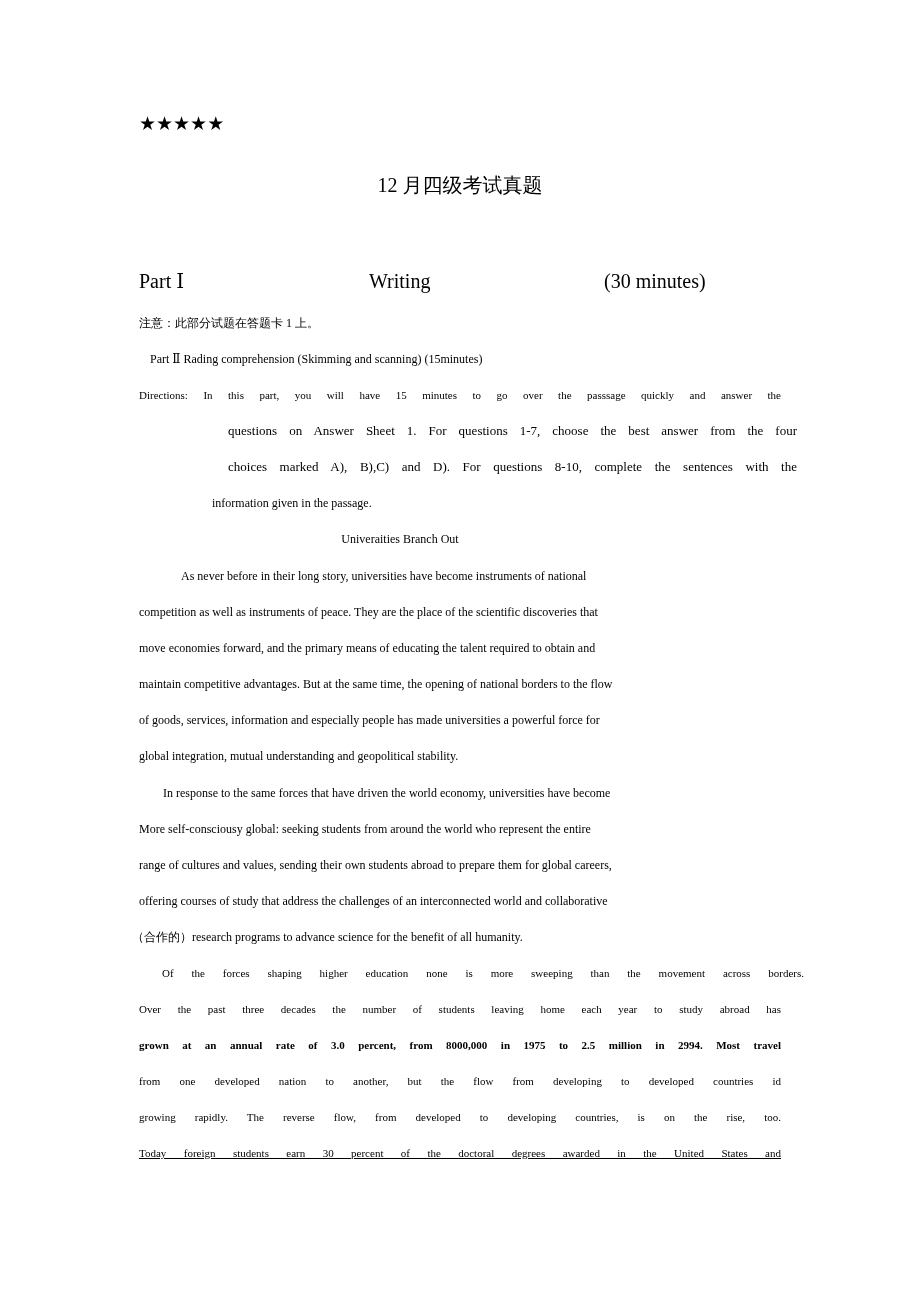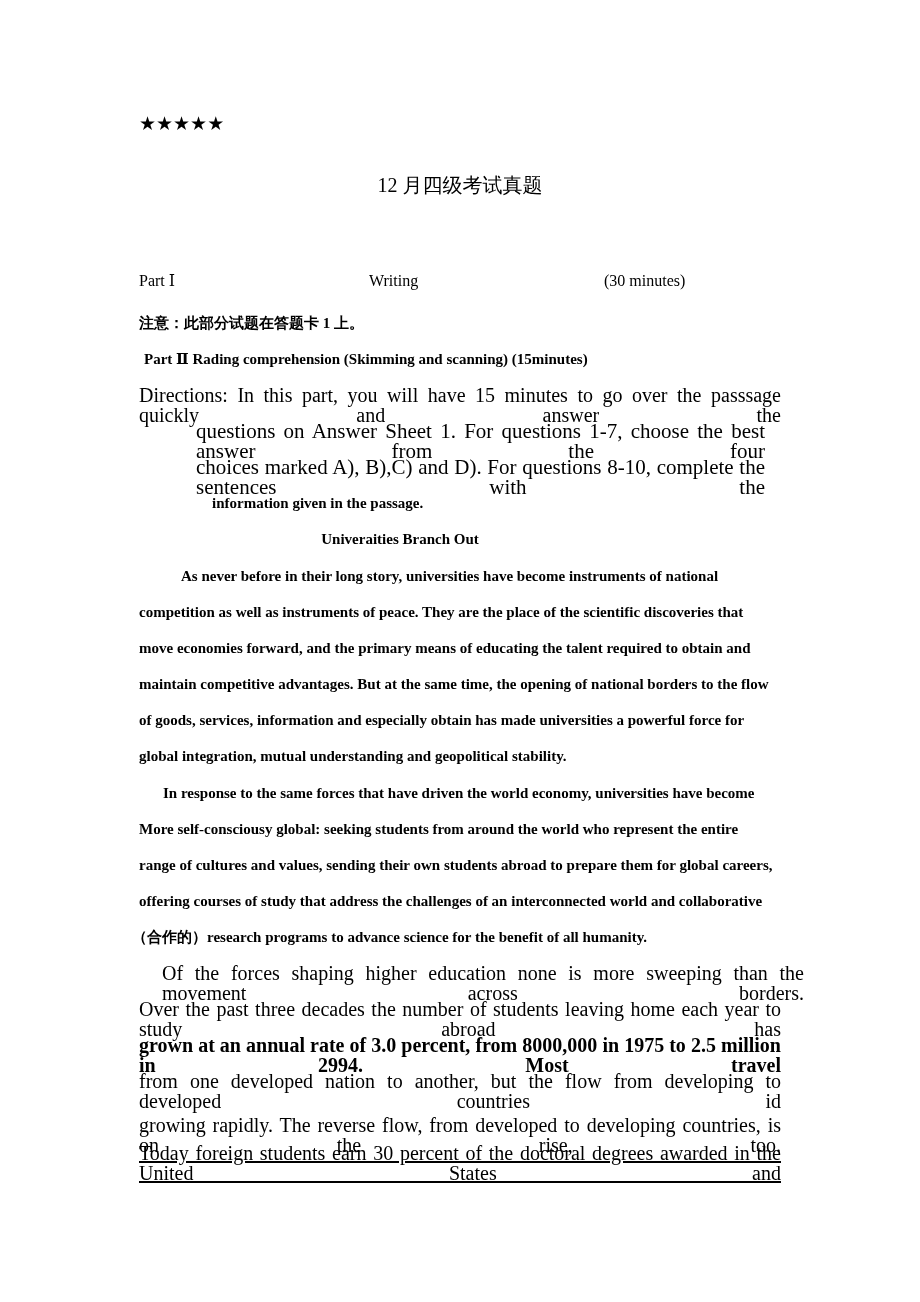--- a/index.html
+++ b/index.html
@@ -21,91 +21,90 @@
       font-size: 19px;
       letter-spacing: 0px;
       line-height: 24px;
     }
     .title {
       left: 0; width: 920px; top: 172px;
       text-align: center;
       font-size: 20px;
       line-height: 26px;
     }
-    .part1 { top: 268px; font-size: 16px; line-height: 26px; }
+    .part1 { top: 268px; font-size: 20px; line-height: 26px; }
     .part1-label { left: 139px; }
     .part1-name { left: 369px; }
     .part1-time { left: 588px; margin-left: 16px; }
     .justify-line {
       position: absolute;
       left: 139px;
       width: 642px;
       text-align: justify;
       text-align-last: justify;
-      font-size: 20px;
+      font-size: 11px;
       line-height: 20px;
       white-space: normal;
     }
     .dir-line {
       position: absolute;
-      left: 196px;
+      left: 228px;
       width: 569px;
       text-align: justify;
       text-align-last: justify;
-      font-size: 21px;
+      font-size: 13px;
       line-height: 20px;
     }
     .plain-line {
       position: absolute;
-      font-size: 15px;
+      font-size: 12px;
       line-height: 20px;
       white-space: nowrap;
-      font-weight: bold;
     }
     .subtitle {
       left: 0; width: 800px; text-align: center;
     }
   </style>
 </head>
 <body>
 
 <div>
 
   <div class="abs stars">★★★★★</div>
 
   <div class="abs title">12 月四级考试真题</div>
 
   <div class="abs part1 part1-label">Part Ⅰ</div>
   <div class="abs part1 part1-name">Writing</div>
   <div class="abs part1 part1-time">(30 minutes)</div>
 
   <div class="plain-line" style="left:139px; top:313px;">注意：此部分试题在答题卡 1 上。</div>
 
-  <div class="plain-line" style="left:144px; top:349px;">Part Ⅱ Rading comprehension (Skimming and scanning) (15minutes)</div>
+  <div class="plain-line" style="left:150px; top:349px;">Part Ⅱ Rading comprehension (Skimming and scanning) (15minutes)</div>
 
   <div class="justify-line" style="top:385px;">Directions: In this part, you will have 15 minutes to go over the passsage quickly and answer the</div>
   <div class="dir-line" style="top:421px;">questions on Answer Sheet 1. For questions 1-7, choose the best answer from the four</div>
   <div class="dir-line" style="top:457px;">choices marked A), B),C) and D). For questions 8-10, complete the sentences with the</div>
   <div class="plain-line" style="left:212px; top:493px;">information given in the passage.</div>
 
   <div class="plain-line subtitle" style="top:529px;">Univeraities Branch Out</div>
 
   <div class="plain-line" style="left:181px; top:566px;">As never before in their long story, universities have become instruments of national</div>
   <div class="plain-line" style="left:139px; top:602px;">competition as well as instruments of peace. They are the place of the scientific discoveries that</div>
   <div class="plain-line" style="left:139px; top:638px;">move economies forward, and the primary means of educating the talent required to obtain and</div>
   <div class="plain-line" style="left:139px; top:674px;">maintain competitive advantages. But at the same time, the opening of national borders to the flow</div>
-  <div class="plain-line" style="left:139px; top:710px;">of goods, services, information and especially obtain has made universities a powerful force for</div>
+  <div class="plain-line" style="left:139px; top:710px;">of goods, services, information and especially people has made universities a powerful force for</div>
   <div class="plain-line" style="left:139px; top:746px;">global integration, mutual understanding and geopolitical stability.</div>
 
   <div class="plain-line" style="left:163px; top:783px;">In response to the same forces that have driven the world economy, universities have become</div>
   <div class="plain-line" style="left:139px; top:819px;">More self-consciousy global: seeking students from around the world who represent the entire</div>
   <div class="plain-line" style="left:139px; top:855px;">range of cultures and values, sending their own students abroad to prepare them for global careers,</div>
   <div class="plain-line" style="left:139px; top:891px;">offering courses of study that address the challenges of an interconnected world and collaborative</div>
   <div class="plain-line" style="left:132px; top:927px;text-align:center;">（合作的）research programs to advance science for the benefit of all humanity.</div>
 
   <div class="justify-line" style="top:963px;margin-left:23px;">Of the forces shaping higher education none is more sweeping than the movement across borders.</div>
   <div class="justify-line" style="top:999px;">Over the past three decades the number of students leaving home each year to study abroad has</div>
   <div class="justify-line" style="top:1035px;font-weight:bold;">grown at an annual rate of 3.0 percent, from 8000,000 in 1975 to 2.5 million in 2994. Most travel</div>
   <div class="justify-line" style="top:1071px;">from one developed nation to another, but the flow from developing to developed countries id</div>
-  <div class="justify-line" style="top:1107px;margin-top:8px;">growing rapidly. The reverse flow, from developed to developing countries, is on the rise, too.</div>
+  <div class="justify-line" style="top:1107px;">growing rapidly. The reverse flow, from developed to developing countries, is on the rise, too.</div>
   <div class="justify-line" style="top:1143px;text-decoration:underline;">Today foreign students earn 30 percent of the doctoral degrees awarded in the United States and</div>
 
 </div>
 
 </body></html>

